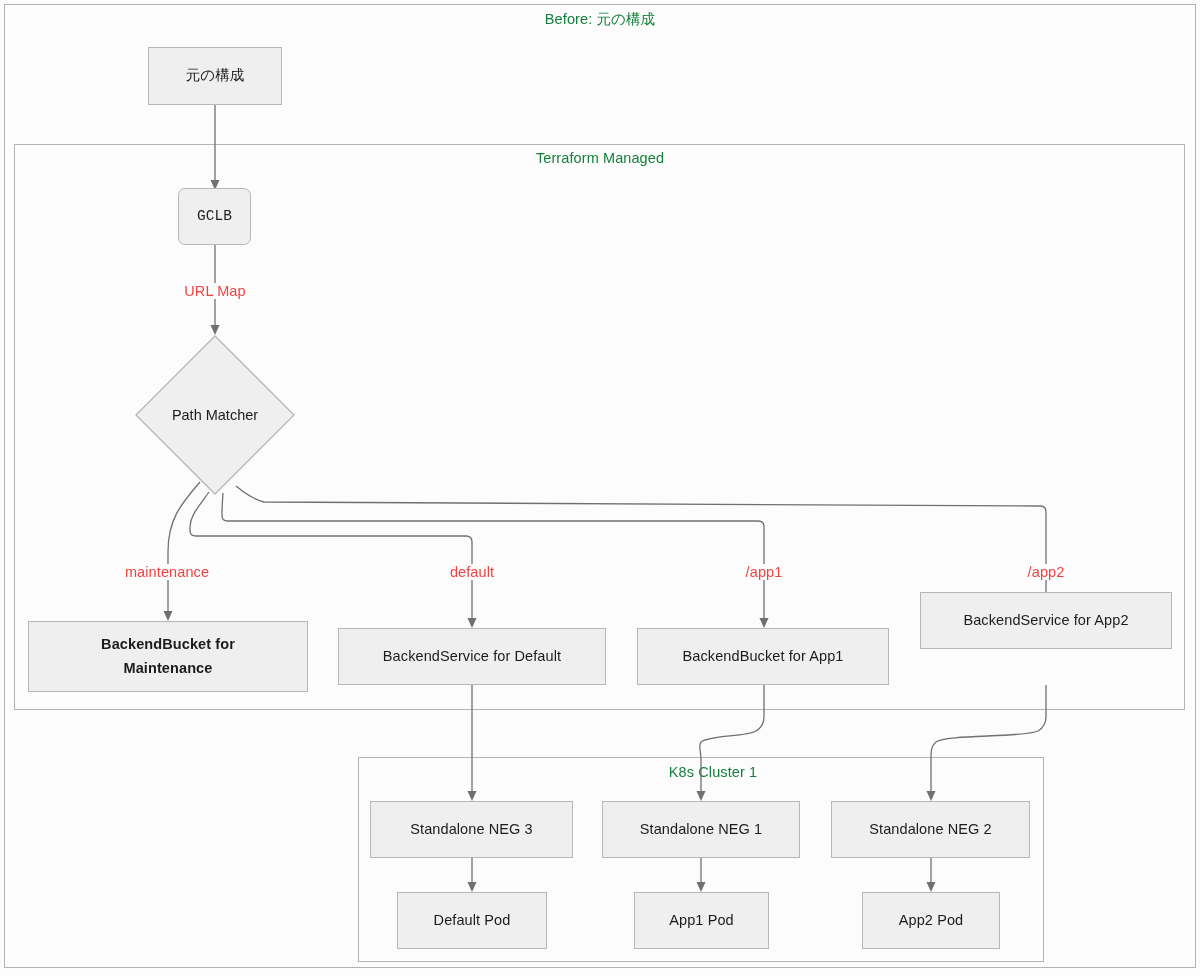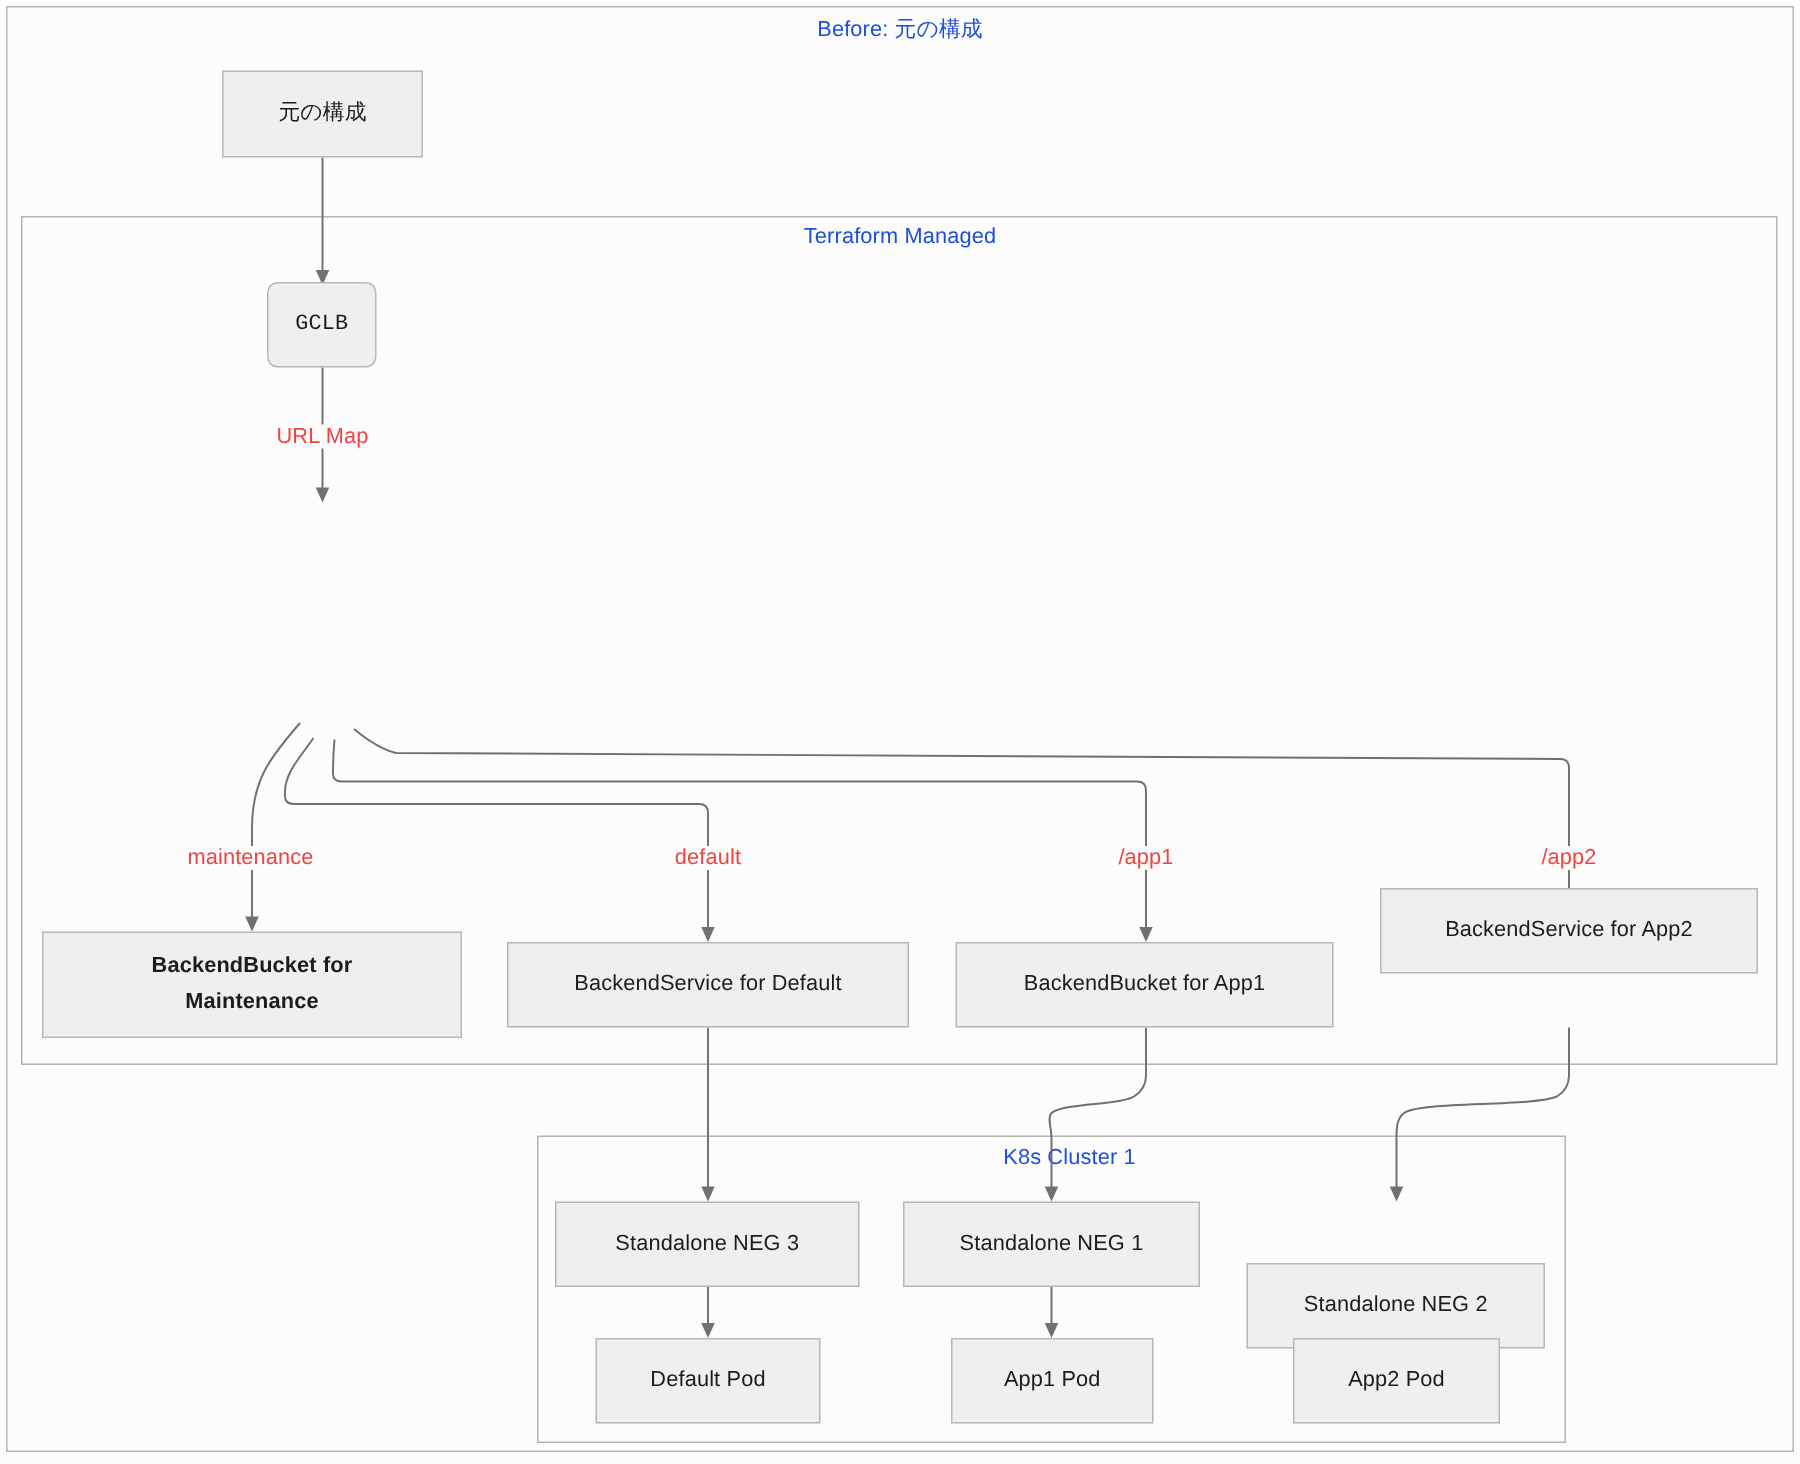--- a/index.html
+++ b/index.html
@@ -18,21 +18,21 @@
   
   .frame{
     position:absolute;
     border:1px solid #b4b4b4;
     background:#fcfcfc;
     box-sizing:border-box;
   }
   .frame-title{
     position:absolute;
     font-size:14.5px;
-    color:#1d4ed8;
+    color:#15803d;
     white-space:nowrap;
     transform:translateX(-50%);
     background:transparent;
     letter-spacing:0.1px;
   }
   
   .node{
     position:absolute;
     box-sizing:border-box;
     background:#efefef;
@@ -160,39 +160,45 @@
     <polygon class="arrowhead" points="701,892 696.5,882 705.5,882"></polygon>
 
     <path d="M 931 858 L 931 884"></path>
     <polygon class="arrowhead" points="931,892 926.5,882 935.5,882"></polygon>
   </svg>
 
   <div class="node" style="left:148px;top:47px;width:134px;height:58px;">元の構成</div>
 
   <div class="node rounded" style="left:178px;top:188px;width:73px;height:57px;font-family:Liberation Mono, monospace;">GCLB</div>
 
+  <div class="diamond-wrap" style="left:135px;top:335px;width:160px;height:160px;">
+    <svg class="diamond-shape" viewBox="0 0 160 160" xmlns="http://www.w3.org/2000/svg">
+      <polygon points="80,1 159,80 80,159 1,80" fill="#efefef" stroke="#b7b7b7" stroke-width="1.3"></polygon>
+    </svg>
+    <div class="diamond-label">Path Matcher</div>
+  </div>
 
   <div class="node two-line" style="left:28px;top:621px;width:280px;height:71px;font-weight:bold;">
     <span style="display:block;">
       <span>BackendBucket for</span><br>
       <span>Maintenance</span>
     </span>
   </div>
 
   <div class="node" style="left:338px;top:628px;width:268px;height:57px;">BackendService for Default</div>
 
   <div class="node" style="left:637px;top:628px;width:252px;height:57px;">BackendBucket for App1</div>
 
   <div class="node" style="left:920px;top:592px;width:252px;height:57px;">BackendService for App2</div>
 
   <div class="node" style="left:370px;top:801px;width:203px;height:57px;">Standalone NEG 3</div>
 
   <div class="node" style="left:602px;top:801px;width:198px;height:57px;">Standalone NEG 1</div>
 
-  <div class="node" style="left:831px;top:801px;width:199px;height:57px;margin-top:41px;">Standalone NEG 2</div>
+  <div class="node" style="left:831px;top:801px;width:199px;height:57px;">Standalone NEG 2</div>
 
   <div class="node" style="left:397px;top:892px;width:150px;height:57px;">Default Pod</div>
 
   <div class="node" style="left:634px;top:892px;width:135px;height:57px;">App1 Pod</div>
 
   <div class="node" style="left:862px;top:892px;width:138px;height:57px;">App2 Pod</div>
 
   <div class="edge-label" style="left:215px;top:291px;">URL Map</div>
 
   <div class="edge-label" style="left:167px;top:572px;">maintenance</div>

